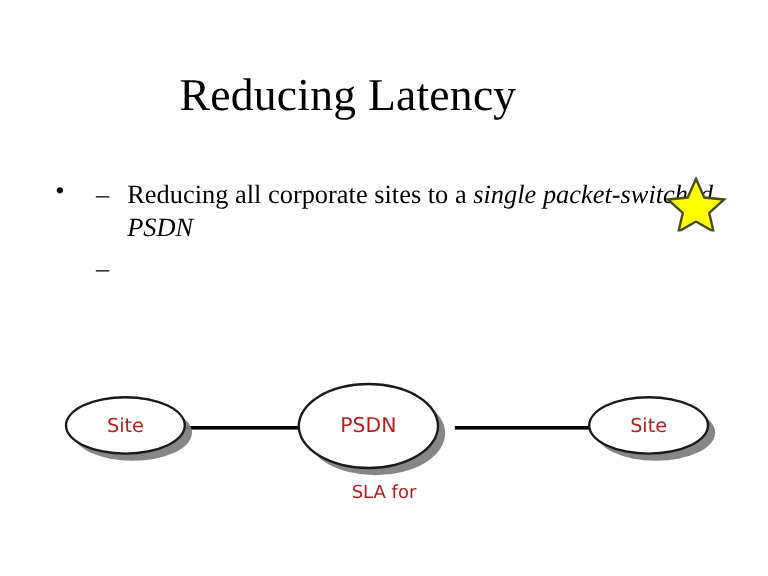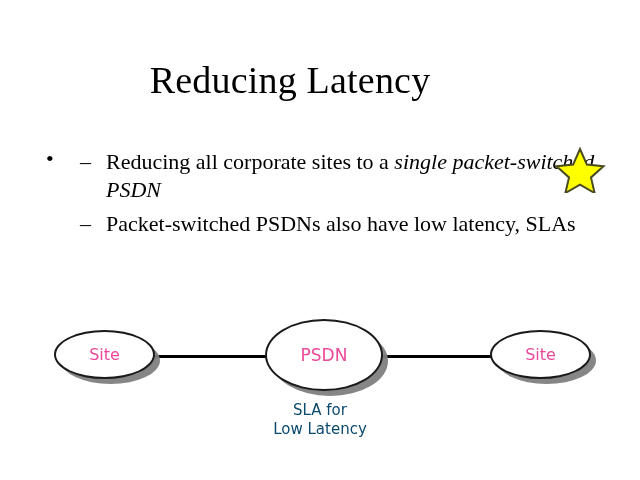--- a/index.html
+++ b/index.html
@@ -106,36 +106,36 @@
     box-sizing: border-box;
     border: 2px solid #1a1a1a;
     border-radius: 50%;
     background: #ffffff;
     box-shadow: 6px 6px 0 -1px rgba(128,128,128,0.95);
     display: flex;
     align-items: center;
     justify-content: center;
     font-family: "DejaVu Sans", "Liberation Sans", sans-serif;
     font-size: 16px;
-    color: #ec4899;
+    color: #b91c1c;
   }
   #node-site-left  { left: 54px;  top: 18px; width: 101px; height: 49px; }
-  #node-psdn       { left: 265px; top: 7px;  width: 118px; height: 72px; font-size: 17px; }
+  #node-psdn       { left: 248px; top: 7px;  width: 118px; height: 72px; font-size: 17px; }
   #node-site-right { left: 490px; top: 18px; width: 101px; height: 49px; }
 
   #diagram-caption {
     position: absolute;
     left: 0;
     top: 89px;
     width: 640px;
     text-align: center;
     font-family: "DejaVu Sans", "Liberation Sans", sans-serif;
     font-size: 15px;
     line-height: 19px;
-    color: #0c4a6e;
+    color: #b91c1c;
   }
 </style>
 </head>
 <body>
 
 <div id="slide">
 
   <div id="slide-title">Reducing Latency</div>
 
   <div id="body">
@@ -144,21 +144,20 @@
       <span class="marker">•</span>
     </div>
 
     <div class="bullet-l2">
       <span class="marker">–</span>
       <span>Reducing all corporate sites to a </span><span class="em">single packet-switched PSDN</span>
     </div>
 
     <div class="bullet-l2">
       <span class="marker">–</span>
-      <span>Packet-switched PSDNs also have low latency, SLAs</span>
     </div>
 
   </div>
 
   <div id="star">
     <svg width="52" height="46" viewBox="0 0 52 46" xmlns="http://www.w3.org/2000/svg">
       <polygon points="26,2 32.9,17.6 49.5,19.2 37,30.4 40.6,46 26,37.6 11.4,46 15,30.4 2.5,19.2 19.1,17.6" fill="#FFFF00" stroke="#4a4a20" stroke-width="2" stroke-linejoin="miter"></polygon>
     </svg>
   </div>
 
@@ -174,18 +173,17 @@
     <div class="node" id="node-psdn">
       <span>PSDN</span>
     </div>
 
     <div class="node" id="node-site-right">
       <span>Site</span>
     </div>
 
     <div id="diagram-caption">
       <div>SLA for</div>
-      <div>Low Latency</div>
     </div>
 
   </div>
 
 </div>
 
 </body></html>

